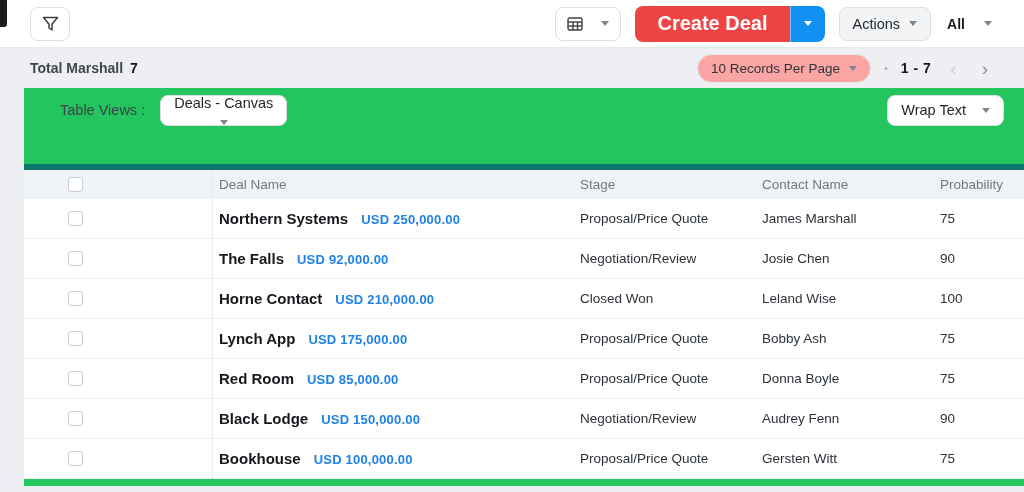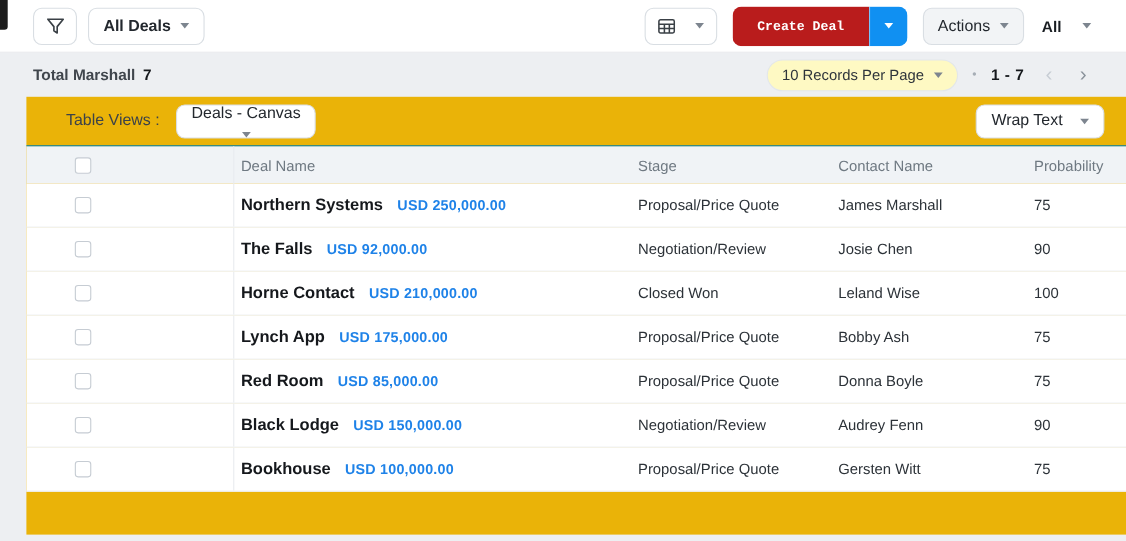--- a/index.html
+++ b/index.html
@@ -34,65 +34,65 @@
   .caret {
     width: 0; height: 0;
     border-left: 4.5px solid transparent; border-right: 4.5px solid transparent;
     border-top: 5px solid #7d858f; display: inline-block;
   }
   .caret.white { border-top-color: #fff; }
   .table-view-btn { width: 66px; justify-content: space-between; padding: 0 11px; }
   .right-group { margin-left: auto; display: flex; align-items: center; gap: 14px; }
   .split-btn { display: flex; border-radius: 8px; overflow: hidden; height: 36px; cursor: pointer; }
   .split-main {
-    background: #b91c1c; color: #fff; font-weight: 700; font-size: 12px;
+    background: #ef4444; color: #fff; font-weight: 700; font-size: 20px;
     display: flex; align-items: center; padding: 0 22px; border: none;
-    font-family: Liberation Mono, monospace; cursor: pointer;
+    font-family: Liberation Sans, sans-serif; cursor: pointer;
   }
   .split-caret {
     background: #1090f2; width: 35px; display: flex; align-items: center;
     justify-content: center; border: none; border-left: 1px solid rgba(255,255,255,.45);
     cursor: pointer;
   }
   .all-dd { display: inline-flex; align-items: center; gap: 19px; font-weight: 700;
     font-size: 14px; color: #191d22; cursor: pointer; padding: 4px 2px; }
   
   .records-bar {
     position: absolute; top: 48px; left: 0; right: 0; height: 40px;
     background: #edeff2; display: flex; align-items: center; padding: 0 30px;
   }
   .total-label { font-size: 14px; color: #40464d; font-weight: 600; }
   .total-count { font-size: 14px; color: #15181c; font-weight: 700; margin-left: 7px; }
   .rec-right { margin-left: auto; display: flex; align-items: center; gap: 13px; }
   .per-page {
-    background: #fef9c3; border: 1px solid #e3e7ea; height: 29px; border-radius: 15px;
+    background: #fca5a5; border: 1px solid #e3e7ea; height: 29px; border-radius: 15px;
     display: inline-flex; align-items: center; gap: 9px; padding: 0 13px;
     font-size: 13.5px; color: #2f353b; cursor: pointer;
     font-family: "Liberation Sans", sans-serif;
     text-align: center;
   }
   .dot-sep { color: #a7aeb6; font-size: 11px; }
   .range { font-size: 14px; font-weight: 700; color: #15181c; letter-spacing: .5px; }
   .chev { font-size: 19px; line-height: 1; padding: 0 6px; cursor: pointer; }
   .chev.prev { color: #c7cdd4; }
   .chev.next { color: #8a929b; }
   
   .card {
     position: absolute; top: 88px; left: 24px; right: 0; bottom: 6px;
-    background: #eab308;
+    background: #22c55e;
   }
   .views-row { height: 44px; display: flex; align-items: center; padding: 0 20px 0 36px; }
   .views-label { font-size: 14.5px; color: #3c4248; }
   .view-select { margin-left: 15px; height: 31px; flex-direction: column; }
   .wrap-btn { margin-left: auto; height: 31px; gap: 16px; }
   
   .thead {
     display: flex; height: 35px; align-items: center;
-    background: #f0f3f6; border-top: 1px solid #0f766e;
-    font-size: 13.5px; color: #6f7982;
+    background: #f0f3f6; border-top: 6px solid #0f766e;
+    font-size: 13.5px; color: #6f7982; margin-top: 32px;
   }
   .trow {
     display: flex; height: 40px; align-items: center;
     border-bottom: 1px solid #eceef1; font-size: 13.5px; color: #2c3238;
     background: #fff;
   }
   .cell { flex: none; }
   .c-check {
     width: 189px; height: 100%; display: flex; align-items: center;
     padding-left: 44px; border-right: 1px solid #e9ecef;
@@ -117,24 +117,20 @@
 
 <div class="edge-artifact"></div>
 
 <div class="topbar">
   <button class="btn icon-only">
     <span>
       <svg class="funnel-svg" width="17" height="16" viewBox="0 0 17 16" fill="none">
         <path d="M1.5 1.5 H15.5 L10 8.2 V14 L7 12 V8.2 Z" stroke="#3a4046" stroke-width="1.5" stroke-linejoin="round"></path>
       </svg>
     </span>
-  </button>
-  <button class="btn bold">
-    <span>All Deals</span>
-    <span class="caret"></span>
   </button>
 
   <div class="right-group">
     <button class="btn table-view-btn">
       <span>
         <svg class="grid-svg" width="16" height="14" viewBox="0 0 16 14" fill="none">
           <rect x="1" y="1" width="14" height="12" rx="1.5" stroke="#3a4046" stroke-width="1.4"></rect>
           <line x1="1" y1="5" x2="15" y2="5" stroke="#3a4046" stroke-width="1.4"></line>
           <line x1="1" y1="9" x2="15" y2="9" stroke="#3a4046" stroke-width="1.4"></line>
           <line x1="6" y1="5" x2="6" y2="13" stroke="#3a4046" stroke-width="1.4"></line>

